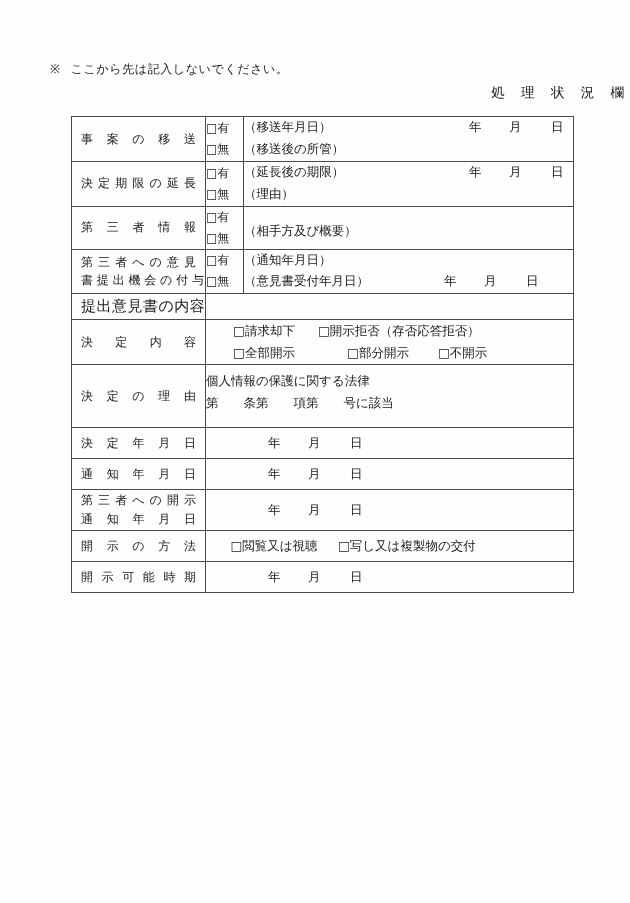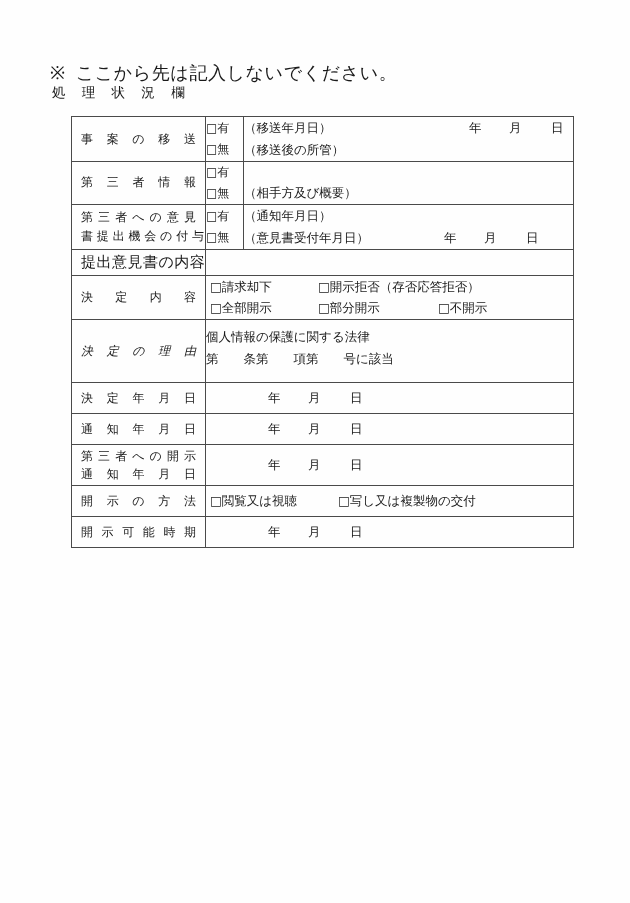--- a/index.html
+++ b/index.html
@@ -19,35 +19,35 @@
     position: absolute;
     inset: 0;
     background: #fefefe;
   }
 
   
   .note {
     position: absolute;
     left: 50px;
     top: 60px;
-    font-size: 18px;
+    font-size: 12px;
     letter-spacing: 0.6px;
     white-space: nowrap;
   }
   .note-mark { margin-right: 10px; }
 
   .form-title {
     position: absolute;
     left: 0;
     right: 0;
     top: 84px;
-    text-align: left;
+    text-align: right;
     font-size: 13.5px;
     letter-spacing: 6px;
-    padding-left: 52px;
+    padding-left: 36px;
     box-sizing: border-box;
   }
 
   
   table.form {
     position: absolute;
     left: 71px;
     top: 116px;
     width: 502px;
     border-collapse: collapse;
@@ -96,41 +96,42 @@
   .chk-cell div { white-space: nowrap; }
 
   .body-cell {
     padding: 4px 8px;
     line-height: 1.75;
     font-size: 12.5px;
   }
   .body-line {
     position: relative;
     white-space: nowrap;
+    font-family: Liberation Serif, serif;
   }
   .date-abs {
     position: absolute;
     white-space: nowrap;
   }
 
   .ymd span { display: inline-block; }
   .ymd .y { width: 40px; }
   .ymd .m { width: 42px; }
 
   .center-date {
     padding-left: 62px;
     white-space: nowrap;
     font-size: 12.5px;
   }
 
   .opt-row {
     white-space: nowrap;
     font-size: 12.5px;
   }
-  .opt { display: inline-block; }
+  .opt { display: inline-block; text-align: center; }
 
   .tall-note {
     padding: 5px 9px 0 9px;
     font-size: 12.5px;
     letter-spacing: 6px;
   }
 </style>
 </head>
 <body>
 
@@ -164,30 +165,50 @@
             <span class="date-abs ymd" style="left:225px;">
               <span class="y">年</span><span class="m">月</span><span>日</span>
             </span>
           </div>
           <div class="body-line">
             <span>（移送後の所管）</span>
           </div>
         </td>
       </tr>
 
-
-      <tr>
-        <td>
-          <span class="lbl">第 三 者 情 報</span>
+      <tr>
+        <td>
+          <span class="lbl">決 定 期 限 の 延 長</span>
         </td>
         <td class="chk-cell">
           <div>□有</div>
           <div>□無</div>
         </td>
-        <td class="body-cell" style="vertical-align:top;padding-top:20px;">
+        <td class="body-cell">
+          <div class="body-line">
+            <span>（延長後の期限）</span>
+            <span class="date-abs ymd" style="left:225px;">
+              <span class="y">年</span><span class="m">月</span><span>日</span>
+            </span>
+          </div>
+          <div class="body-line">
+            <span>（理由）</span>
+          </div>
+        </td>
+      </tr>
+
+      <tr>
+        <td>
+          <span class="lbl">第 三 者 情 報</span>
+        </td>
+        <td class="chk-cell">
+          <div>□有</div>
+          <div>□無</div>
+        </td>
+        <td class="body-cell" style="vertical-align:top;padding-top:14px;">
           <div class="body-line">
             <span>（相手方及び概要）</span>
           </div>
         </td>
       </tr>
 
       <tr>
         <td>
           <span class="lbl">
             <span class="lbl-line">第 三 者 へ の 意 見</span>
@@ -226,21 +247,21 @@
           <div class="opt-row">
             <span class="opt" style="width:108px;">□請求却下</span><span class="opt">□開示拒否（存否応答拒否）</span>
           </div>
           <div class="opt-row">
             <span class="opt" style="width:108px;">□全部開示</span><span class="opt" style="width:120px;">□部分開示</span><span class="opt">□不開示</span>
           </div>
         </td>
       </tr>
 
       <tr>
-        <td style="height:62px;font-style:italic;">
+        <td style="height:62px;">
           <span class="lbl">決  定  の  理  由</span>
         </td>
         <td colspan="2" class="body-cell" style="vertical-align:top;padding-top:6px;">
           <div class="body-line">個人情報の保護に関する法律</div>
           <div class="body-line">第　　条第　　項第　　号に該当</div>
         </td>
       </tr>
 
       <tr>
         <td style="height:30px;">

